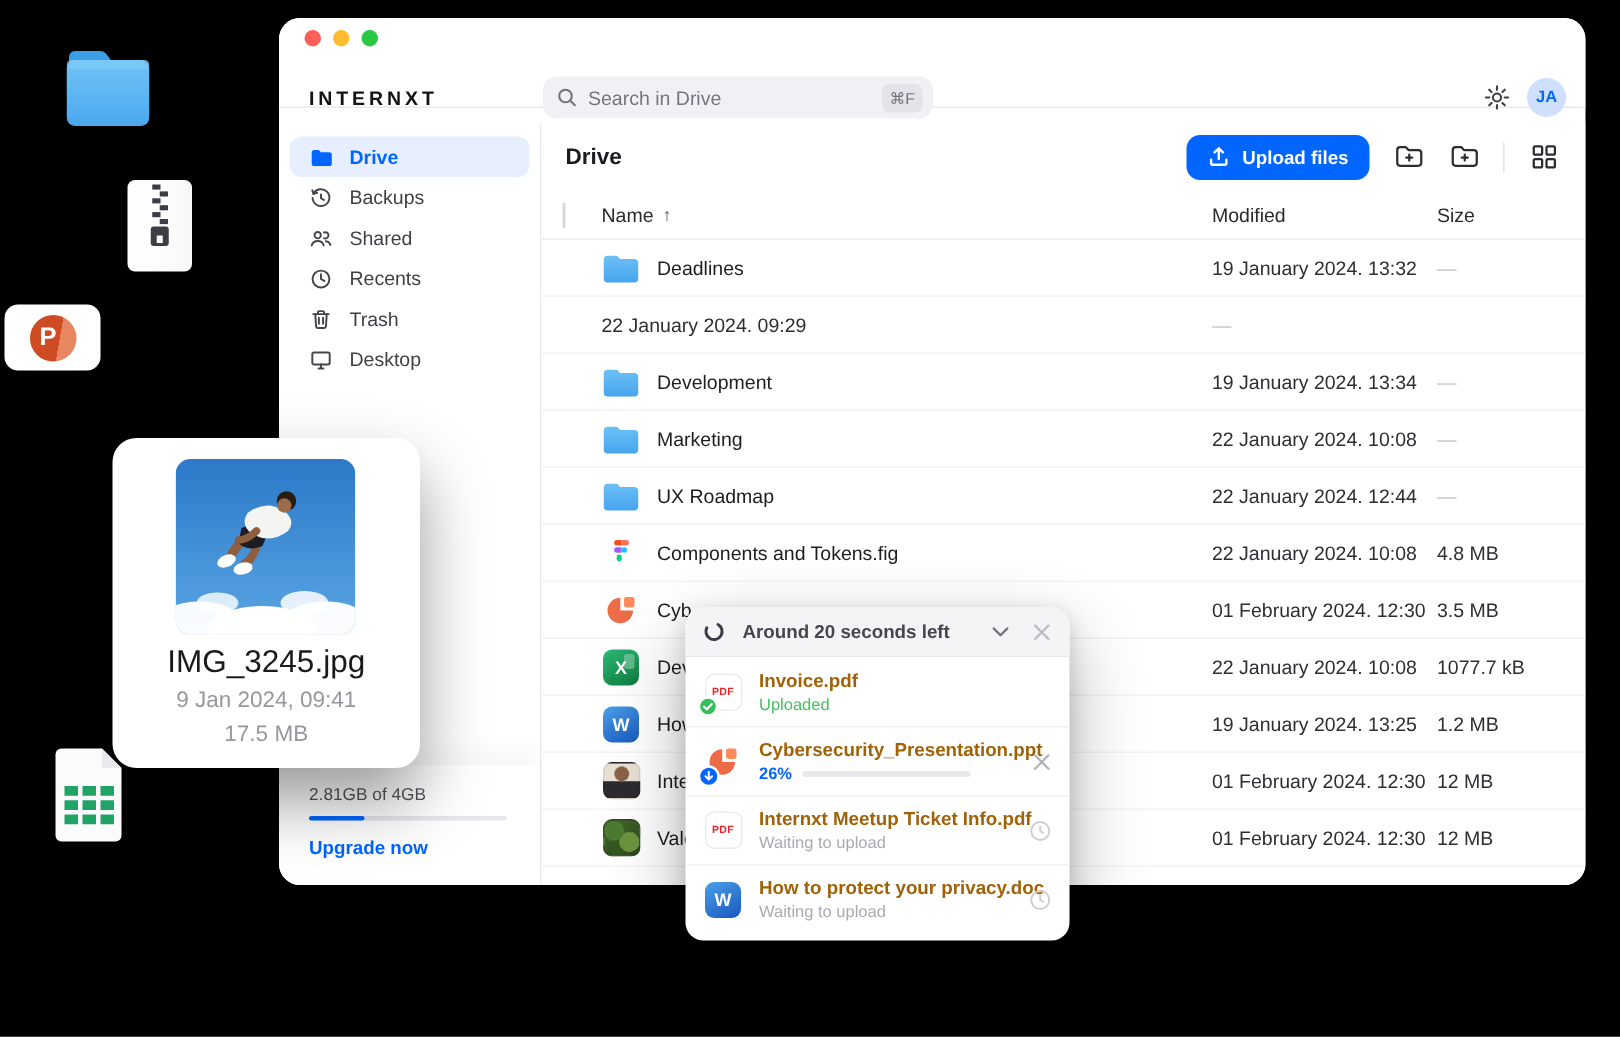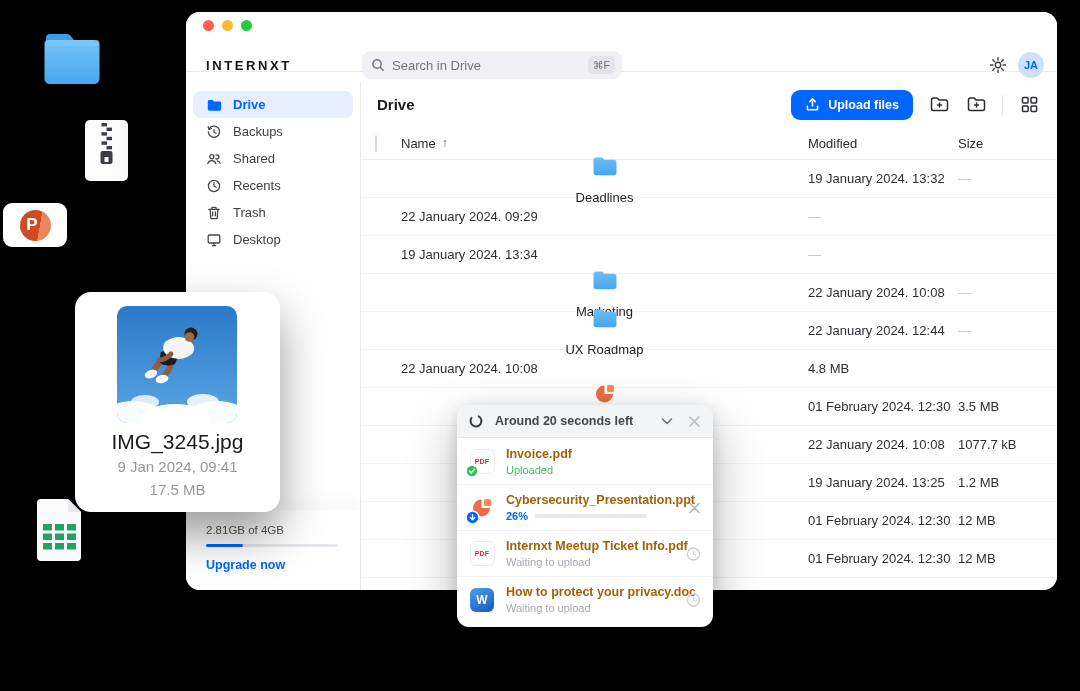--- a/index.html
+++ b/index.html
@@ -62,21 +62,21 @@
            grid-template-columns:26px 407px 150px 1fr; align-items:center; padding-left:14px;
            border-bottom:1px solid #ECECEF; font-size:13px; color:#29292F; }
   .checkbox { width:14px; height:14px; border:1.5px solid #D6D6DC; border-radius:4px; background:#fff; }
   .th-name { display:flex; align-items:center; gap:6px; }
   .sort-arrow { color:#55555D; font-size:12px; }
 
   .rows { position:absolute; top:78px; left:0; right:0; }
   .trow { height:38px; display:grid; grid-template-columns:26px 407px 150px 1fr;
           align-items:center; padding-left:14px; border-bottom:1px solid #F3F3F6;
           font-size:13px; color:#2E2E34; }
-  .name-cell { display:flex; align-items:center; gap:11px; color:#1D1D22; overflow:hidden; white-space:nowrap;flex-direction:column; }
+  .name-cell { display:flex; align-items:center; gap:11px; color:#1D1D22; overflow:hidden; white-space:nowrap; }
   .dash { color:#C3C3CA; }
 
   .fi { width:26px; height:26px; flex:0 0 26px; display:flex; align-items:center; justify-content:center; }
   .fi-letter { width:24px; height:24px; border-radius:6px; color:#fff; font-weight:700; font-size:12px;
                display:flex; align-items:center; justify-content:center; }
   .fi-excel { background:linear-gradient(150deg,#2FB776 0%,#1E9E5C 45%,#0E7A3F 100%); position:relative; }
   .fi-excel::after { content:""; position:absolute; top:3px; right:3px; width:7px; height:10px;
                      background:rgba(255,255,255,.3); border-radius:2px; }
   .fi-word { background:linear-gradient(150deg,#4BA0E8,#1857BE); }
   .fi-photo { width:25px; height:25px; border-radius:6px; border:1px solid rgba(0,0,0,.08); }
@@ -395,20 +395,26 @@
         </div>
 
         <div class="trow">
           <div></div>
           <div>22 January 2024. 09:29</div>
           <div class="dash">—</div>
         </div>
 
         <div class="trow">
           <div></div>
+          <div class="name-cell">
+            <svg class="fi" width="26" height="22" viewBox="0 0 26 22">
+              <path d="M1.5 5.2c0-1.8 1-2.7 2.6-2.7h5.3c.8 0 1.4.2 1.9.9l1 1.3h9.6c1.7 0 2.6 1 2.6 2.7v10.2c0 1.8-1 2.7-2.6 2.7H4.1c-1.7 0-2.6-1-2.6-2.7z" fill="url(#fgrad)"></path>
+            </svg>
+            <span>Development</span>
+          </div>
           <div>19 January 2024. 13:34</div>
           <div class="dash">—</div>
         </div>
 
         <div class="trow">
           <div></div>
           <div class="name-cell">
             <svg class="fi" width="26" height="22" viewBox="0 0 26 22">
               <path d="M1.5 5.2c0-1.8 1-2.7 2.6-2.7h5.3c.8 0 1.4.2 1.9.9l1 1.3h9.6c1.7 0 2.6 1 2.6 2.7v10.2c0 1.8-1 2.7-2.6 2.7H4.1c-1.7 0-2.6-1-2.6-2.7z" fill="url(#fgrad)"></path>
             </svg>
@@ -425,20 +431,32 @@
               <path d="M1.5 5.2c0-1.8 1-2.7 2.6-2.7h5.3c.8 0 1.4.2 1.9.9l1 1.3h9.6c1.7 0 2.6 1 2.6 2.7v10.2c0 1.8-1 2.7-2.6 2.7H4.1c-1.7 0-2.6-1-2.6-2.7z" fill="url(#fgrad)"></path>
             </svg>
             <span>UX Roadmap</span>
           </div>
           <div>22 January 2024. 12:44</div>
           <div class="dash">—</div>
         </div>
 
         <div class="trow">
           <div></div>
+          <div class="name-cell">
+            <span class="fi">
+              <svg width="13" height="19" viewBox="0 0 12 18">
+                <path d="M2.9 1h3v3.4h-3a1.7 1.7 0 1 1 0-3.4z" fill="#F24E1E"></path>
+                <path d="M5.9 1h3a1.7 1.7 0 1 1 0 3.4h-3z" fill="#FF7262"></path>
+                <path d="M2.9 5.6h3V9h-3a1.7 1.7 0 1 1 0-3.4z" fill="#A259FF"></path>
+                <circle cx="7.6" cy="7.3" r="1.7" fill="#1ABCFE"></circle>
+                <path d="M2.9 10.2h3v1.7a1.7 1.7 0 1 1-3 0z" fill="#0ACF83"></path>
+              </svg>
+            </span>
+            <span>Components and Tokens.fig</span>
+          </div>
           <div>22 January 2024. 10:08</div>
           <div>4.8 MB</div>
         </div>
 
         <div class="trow">
           <div></div>
           <div class="name-cell">
             <span class="fi">
               <svg width="22" height="22" viewBox="0 0 22 22">
                 <path d="M10.5 11V2.5a8.5 8.5 0 1 0 8.5 8.5z" fill="#ED6C47"></path>

